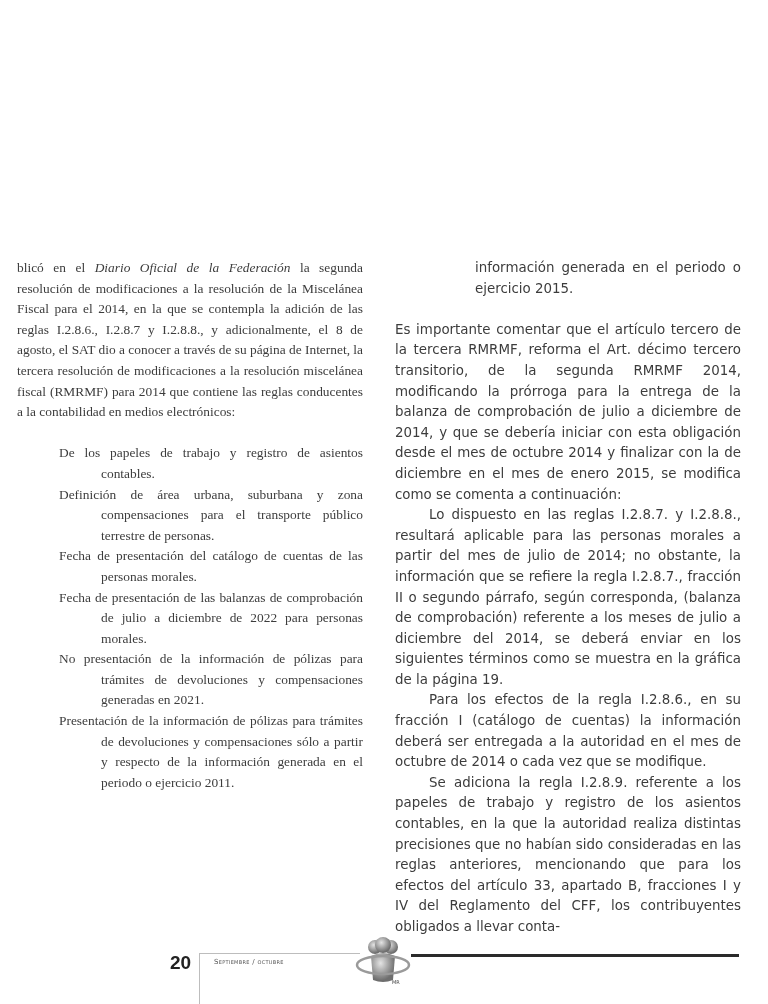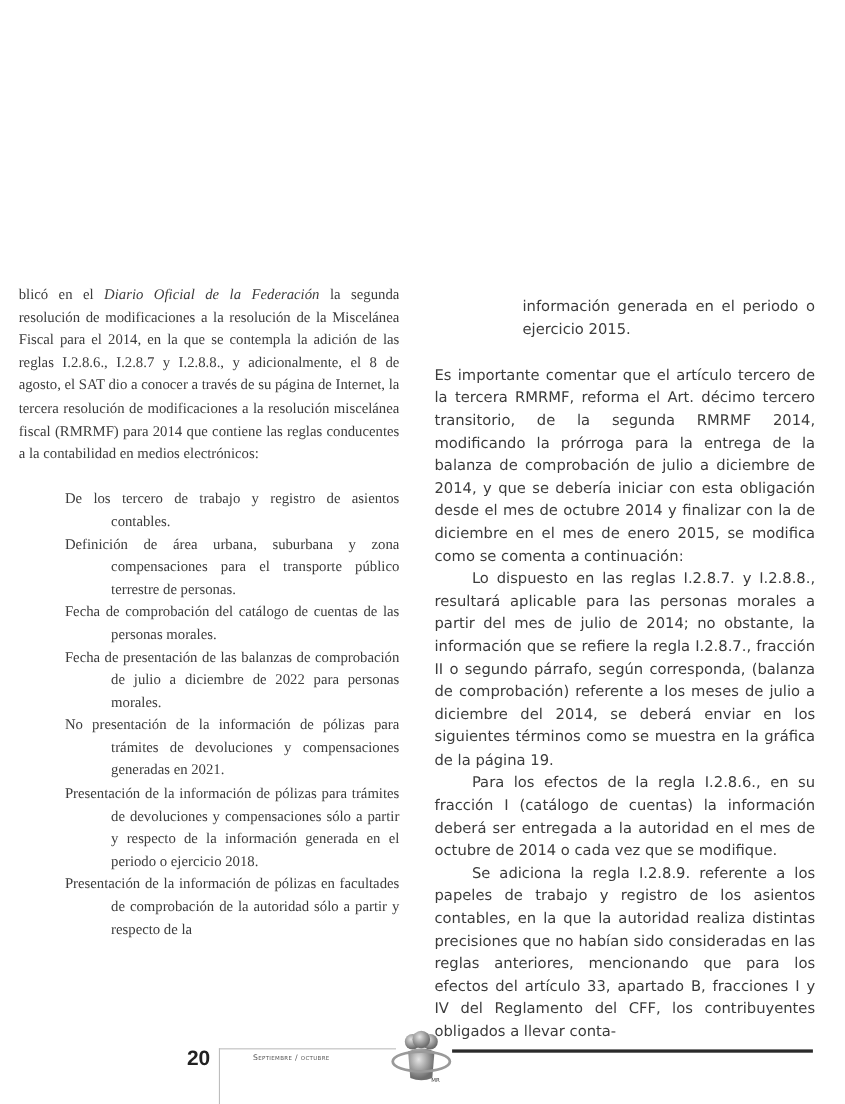--- a/index.html
+++ b/index.html
@@ -1,49 +1,48 @@
 <!DOCTYPE html>
 <html><head>
 <meta charset="utf-8">
 <style>
   html, body { margin:0; padding:0; }
   body { width:768px; height:1004px; background:#ffffff; position:relative; overflow:hidden;
          font-family:"DejaVu Sans", sans-serif; color:#3c3c3c; }
   .col { position:absolute; top:258px; width:346px; font-size:13.4px; line-height:20.6px; text-align:justify; }
   .col p { margin:0; }
   #col-left { left:17px;font-family:Liberation Serif, serif; }
-  #col-right { left:395px;margin-top:12px; }
+  #col-right { left:395px; }
   .intro { text-align:justify; }
   .item { padding-left:84px; text-indent:-42px; margin:0; text-align:justify; }
   .item-cont { padding-left:80px; margin:0; }
   .gap { height:20.6px; }
   .indent { text-indent:34px; }
   em { font-style:italic; }
   .footer-num { position:absolute; left:170px; top:952px; font-family:"Liberation Sans", sans-serif; font-weight:bold;
                 font-size:19px; color:#222; }
   .footer-box { position:absolute; left:199px; top:953px; width:160px; height:60px;
                 border-left:1px solid #bdbdbd; border-top:1px solid #bdbdbd; }
   .footer-label { position:absolute; left:214px; top:958px; font-size:7px; letter-spacing:0.3px; color:#555;
-                  font-family:"DejaVu Sans", sans-serif; font-variant:small-caps;margin-left:16px; }
+                  font-family:"DejaVu Sans", sans-serif; font-variant:small-caps; }
   .footer-line { position:absolute; left:411px; top:954px; width:328px; height:3px; background:#2a2a2a; }
   .logo { position:absolute; left:355px; top:932px; width:56px; height:60px; }
 </style>
 </head>
 <body>
 
 <div id="col-left" class="col">
   <p class="intro"><span>blicó en el </span><em>Diario Oficial de la Federación</em><span> la segunda resolución de modificaciones a la resolución de la Miscelánea Fiscal para el 2014, en la que se contempla la adición de las reglas I.2.8.6., I.2.8.7 y I.2.8.8., y adicionalmente, el 8 de agosto, el SAT dio a conocer a través de su página de Internet, la tercera resolución de modificaciones a la resolución miscelánea fiscal (RMRMF) para 2014 que contiene las reglas conducentes a la contabilidad en medios electrónicos:</span></p>
   <div class="gap"></div>
-  <p class="item">De los tercero de trabajo y registro de asientos contables.</p>
+  <p class="item">De los papeles de trabajo y registro de asientos contables.</p>
   <p class="item">Definición de área urbana, suburbana y zona compensaciones para el transporte público terrestre de personas.</p>
-  <p class="item">Fecha de comprobación del catálogo de cuentas de las personas morales.</p>
+  <p class="item">Fecha de presentación del catálogo de cuentas de las personas morales.</p>
   <p class="item">Fecha de presentación de las balanzas de comprobación de julio a diciembre de 2022 para personas morales.</p>
   <p class="item">No presentación de la información de pólizas para trámites de devoluciones y compensaciones generadas en 2021.</p>
-  <p class="item">Presentación de la información de pólizas para trámites de devoluciones y compensaciones sólo a partir y respecto de la información generada en el periodo o ejercicio 2018.</p>
-  <p class="item">Presentación de la información de pólizas en facultades de comprobación de la autoridad sólo a partir y respecto de la</p>
+  <p class="item">Presentación de la información de pólizas para trámites de devoluciones y compensaciones sólo a partir y respecto de la información generada en el periodo o ejercicio 2011.</p>
 </div>
 
 <div id="col-right" class="col">
   <p class="item-cont">información generada en el periodo o ejercicio 2015.</p>
   <div class="gap"></div>
   <p>Es importante comentar que el artículo tercero de la tercera RMRMF, reforma el Art. décimo tercero transitorio, de la segunda RMRMF 2014, modificando la prórroga para la entrega de la balanza de comprobación de julio a diciembre de 2014, y que se debería iniciar con esta obligación desde el mes de octubre 2014 y finalizar con la de diciembre en el mes de enero 2015, se modifica como se comenta a continuación:</p>
   <p class="indent">Lo dispuesto en las reglas I.2.8.7. y I.2.8.8., resultará aplicable para las personas morales a partir del mes de julio de 2014; no obstante, la información que se refiere la regla I.2.8.7., fracción II o segundo párrafo, según corresponda, (balanza de comprobación) referente a los meses de julio a diciembre del 2014, se deberá enviar en los siguientes términos como se muestra en la gráfica de la página 19.</p>
   <p class="indent">Para los efectos de la regla I.2.8.6., en su fracción I (catálogo de cuentas) la información deberá ser entregada a la autoridad en el mes de octubre de 2014 o cada vez que se modifique.</p>
   <p class="indent">Se adiciona la regla I.2.8.9. referente a los papeles de trabajo y registro de los asientos contables, en la que la autoridad realiza distintas precisiones que no habían sido consideradas en las reglas anteriores, mencionando que para los efectos del artículo 33, apartado B, fracciones I y IV del Reglamento del CFF, los contribuyentes obligados a llevar conta-</p>
 </div>

